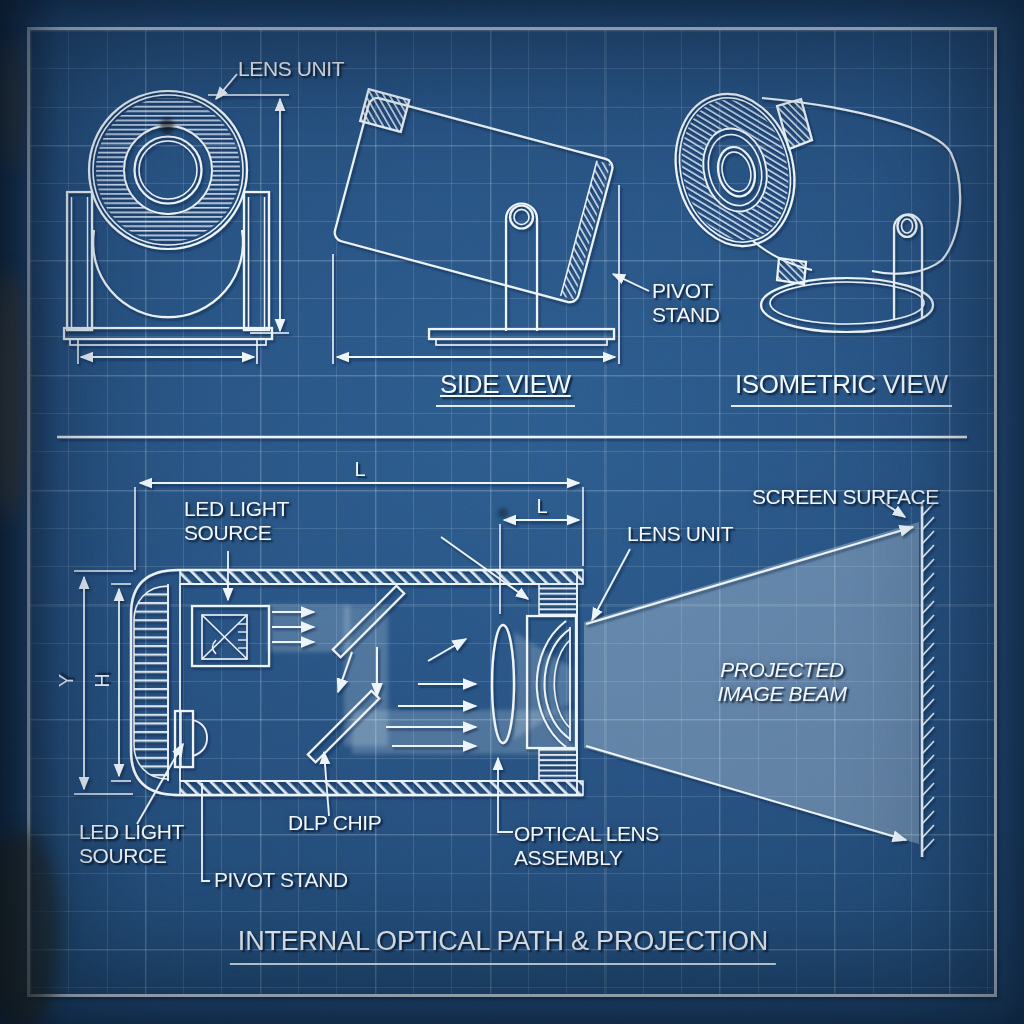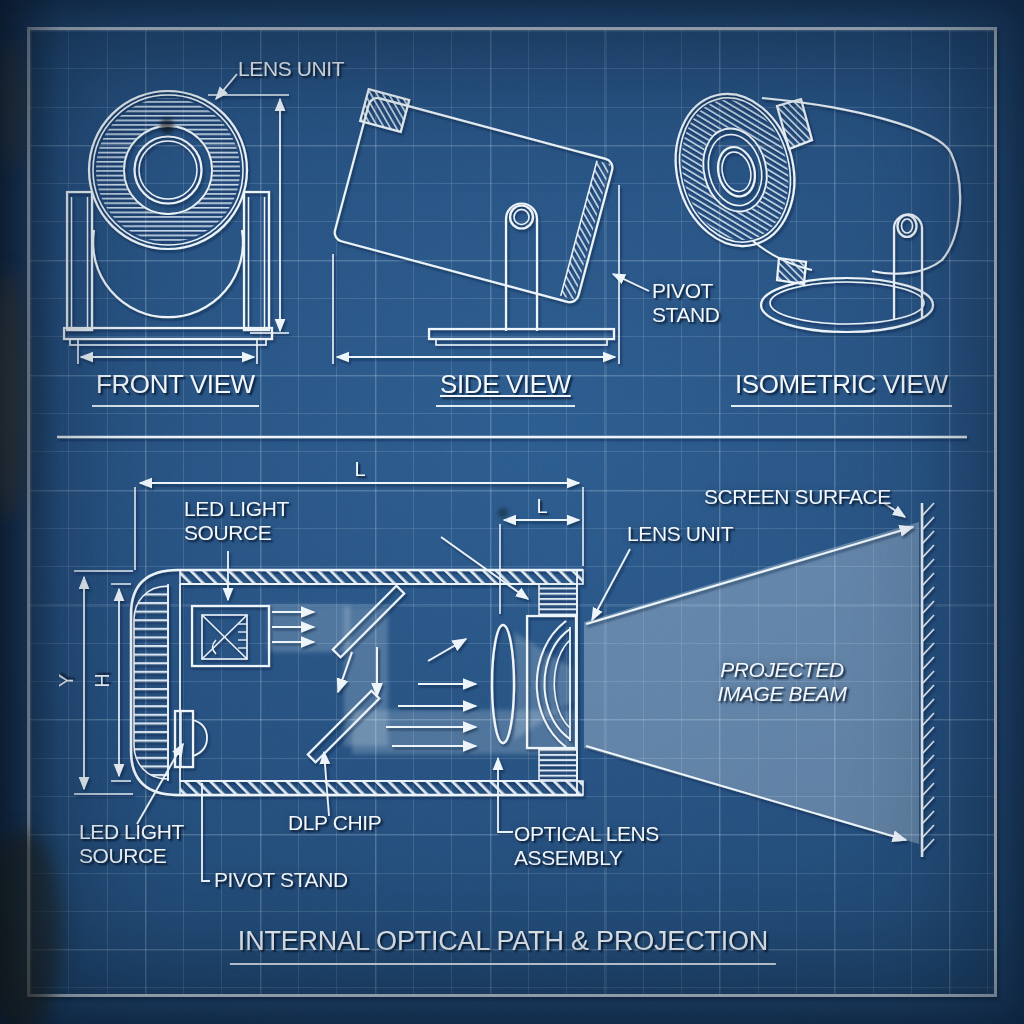--- a/index.html
+++ b/index.html
@@ -308,32 +308,31 @@
         <line x1="586" y1="624" x2="913" y2="527" marker-end="url(#arr)"></line>
         <line x1="586" y1="746" x2="906" y2="840" marker-end="url(#arr)"></line>
       </g>
     </g>
   </svg>
 
   <div class="labels">
     <div class="lbl" style="left:238px;top:57px;">LENS UNIT</div>
     <div class="lbl wrap" style="left:652px;top:279px;width:95px;">PIVOT STAND</div>
 
-    <div class="vtitle" style="left:92px;top:369px;">FRONT VIEW</div>
     <div class="vtitle" style="left:436px;top:369px;text-decoration:underline;">SIDE VIEW</div>
     <div class="vtitle" style="left:731px;top:369px;">ISOMETRIC VIEW</div>
 
     <div class="dim" style="left:347px;top:458px;">L</div>
     <div class="dim" style="left:529px;top:495px;">L</div>
     <div class="dim rot" style="left:53px;top:669px;">Y</div>
     <div class="dim rot" style="left:89px;top:669px;">H</div>
 
     <div class="lbl wrap" style="left:184px;top:497px;width:115px;">LED LIGHT SOURCE</div>
     <div class="lbl" style="left:627px;top:522px;">LENS UNIT</div>
-    <div class="lbl" style="left:704px;top:485px;">SCREEN SURFACE</div>
+    <div class="lbl" style="left:752px;top:485px;">SCREEN SURFACE</div>
     <div class="lbl wrap ctr" style="left:712px;top:658px;width:140px;font-style:italic;">PROJECTED IMAGE BEAM</div>
     <div class="lbl wrap" style="left:79px;top:820px;width:115px;">LED LIGHT SOURCE</div>
     <div class="lbl" style="left:214px;top:868px;">PIVOT STAND</div>
     <div class="lbl" style="left:288px;top:811px;">DLP CHIP</div>
     <div class="lbl wrap" style="left:514px;top:822px;width:160px;">OPTICAL LENS ASSEMBLY</div>
 
     <div class="big-title">INTERNAL OPTICAL PATH &amp; PROJECTION</div>
   </div>
 
   <div class="vignette"></div>

